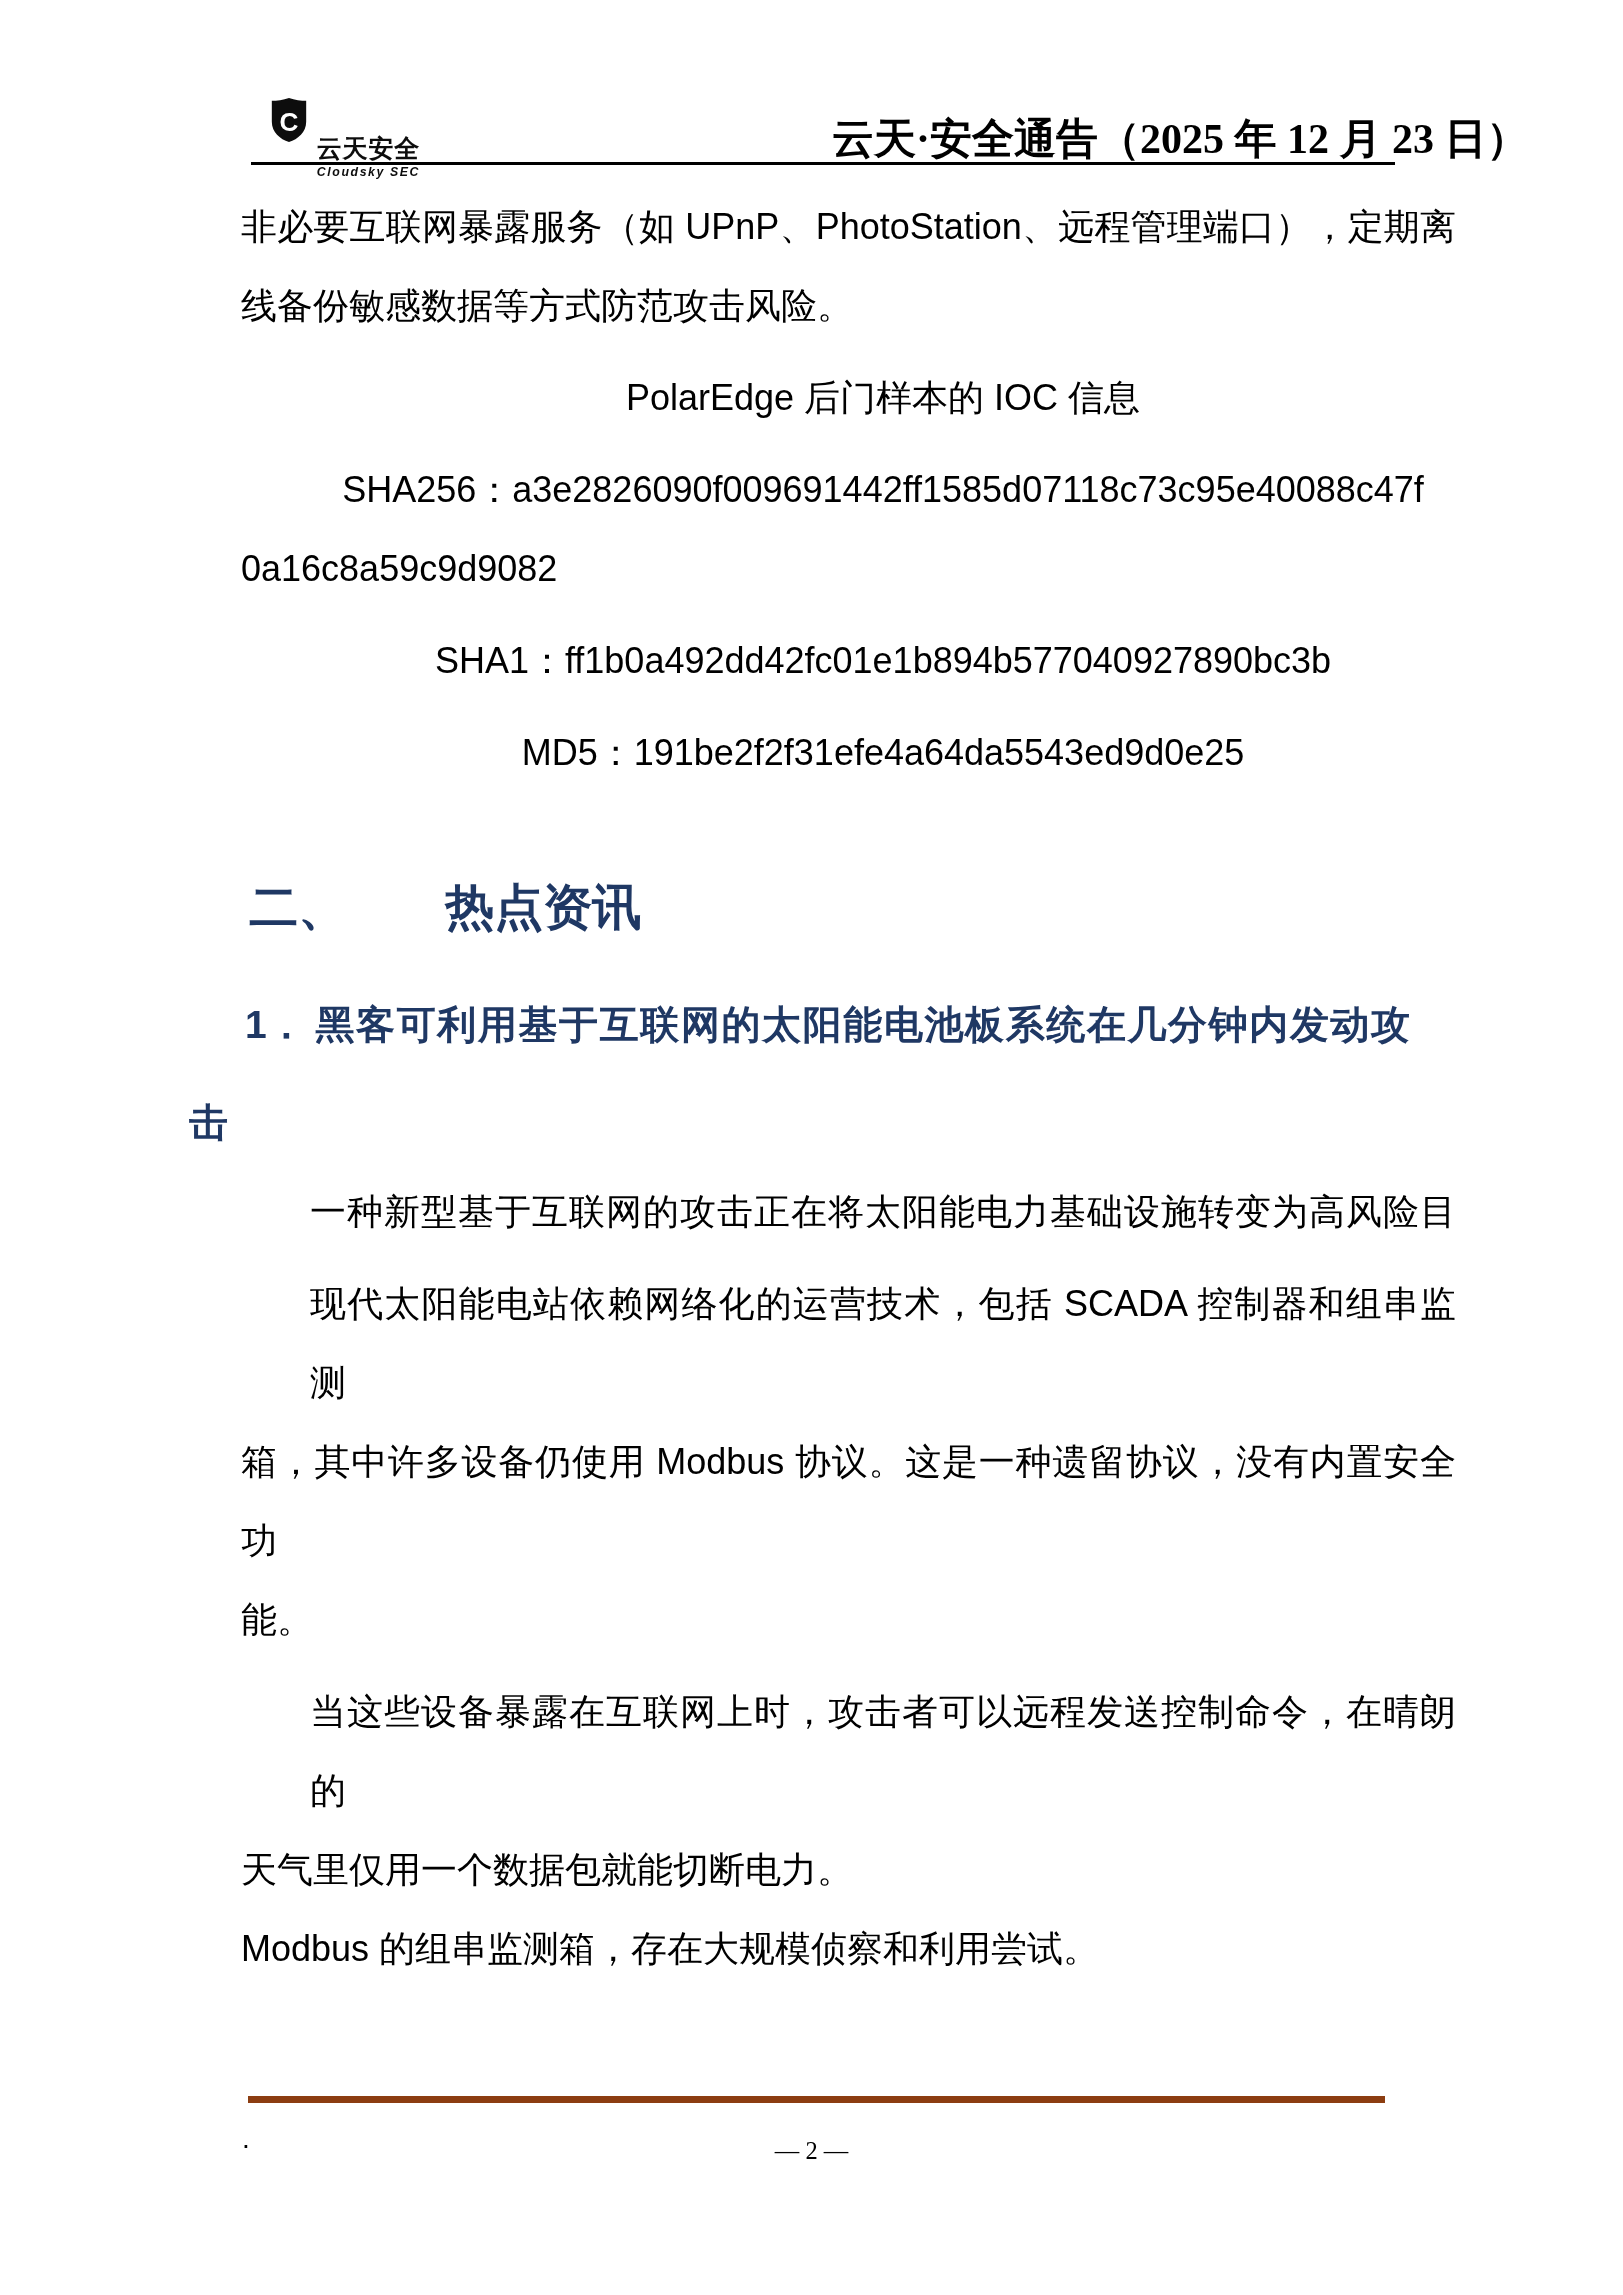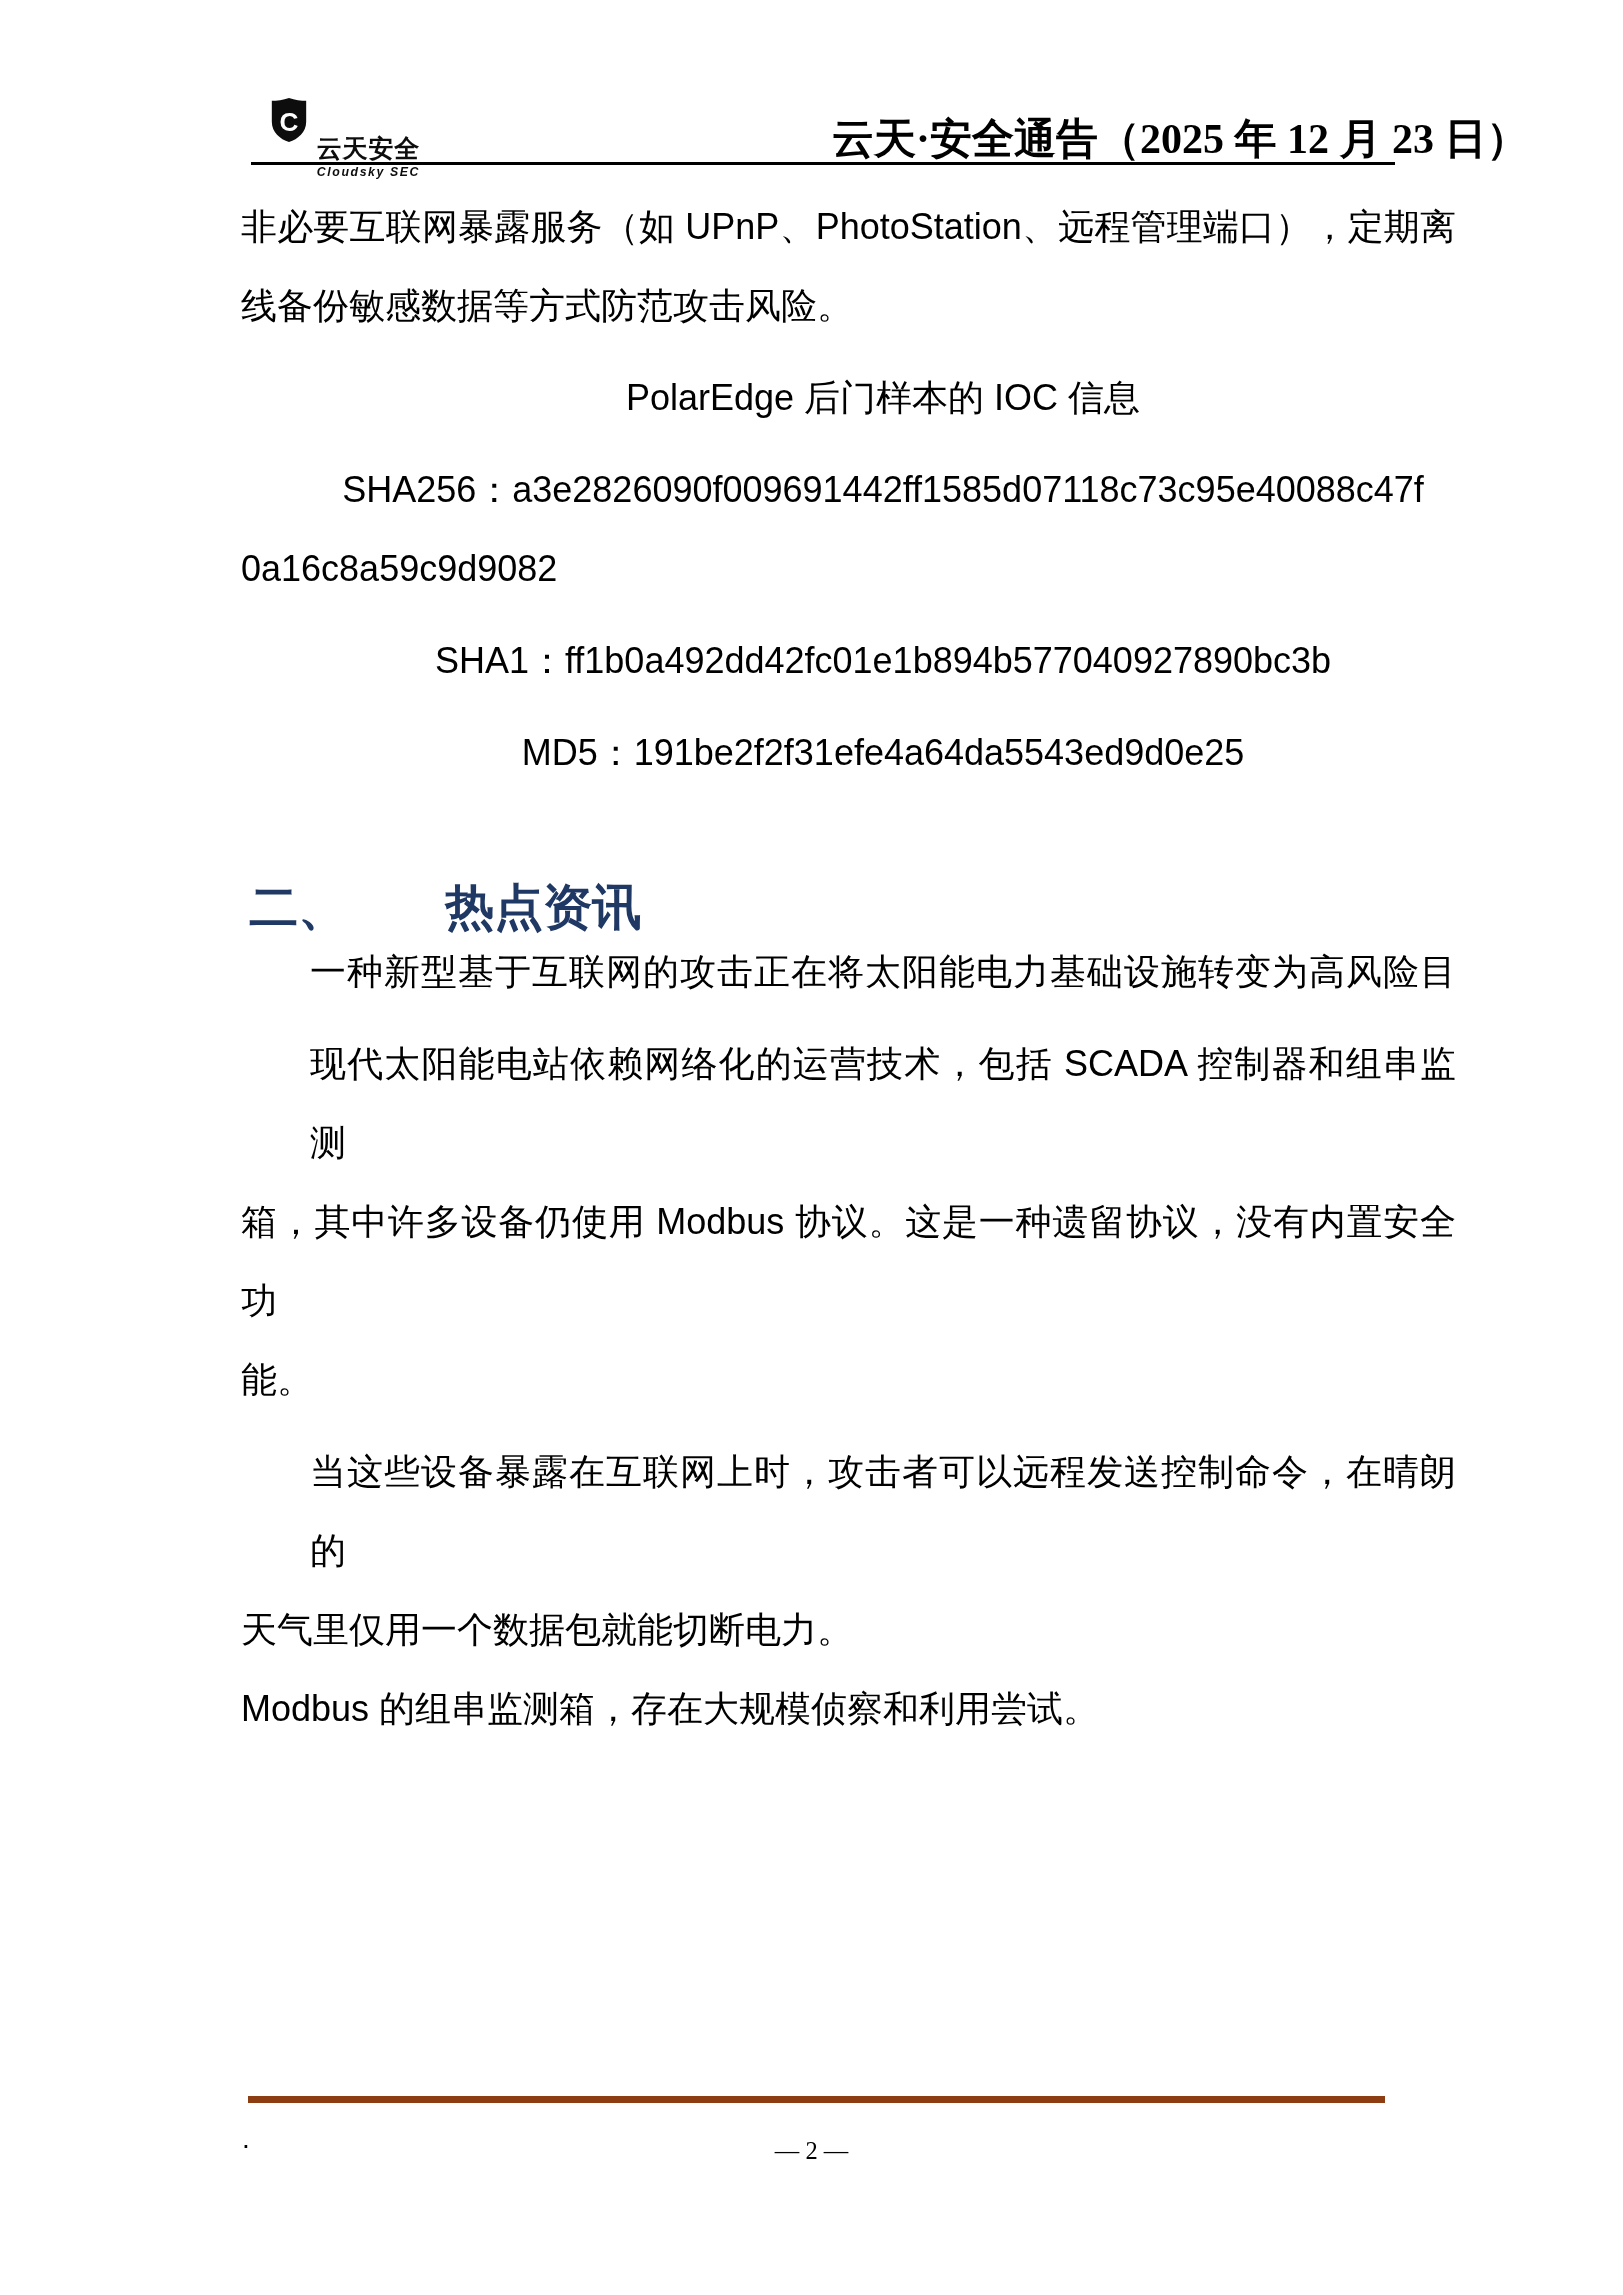--- a/index.html
+++ b/index.html
@@ -86,20 +86,24 @@
 
     <p class="l indent pgap">SHA256：a3e2826090f009691442ff1585d07118c73c95e40088c47f</p>
     <p class="l">0a16c8a59c9d9082</p>
     <p class="l indent pgap">SHA1：ff1b0a492dd42fc01e1b894b577040927890bc3b</p>
     <p class="l indent pgap">MD5：191be2f2f31efe4a64da5543ed9d0e25</p>
 
     <div class="h1">
       <span class="h1-num">二、</span><span>热点资讯</span>
     </div>
 
+    <div class="h2">
+      <span class="hline1"><span class="h2-num">1．</span><span class="h2-title">黑客可利用基于互联网的太阳能电池板系统在几分钟内发动攻</span></span>
+      <span class="hline2 h2-title">击</span>
+    </div>
 
     <p class="l just indent">一种新型基于互联网的攻击正在将太阳能电力基础设施转变为高风险目</p>
 
     <p class="l just indent pgap">现代太阳能电站依赖网络化的运营技术，包括 SCADA 控制器和组串监测</p>
     <p class="l just">箱，其中许多设备仍使用 Modbus 协议。这是一种遗留协议，没有内置安全功</p>
     <p class="l">能。</p>
 
     <p class="l just indent pgap">当这些设备暴露在互联网上时，攻击者可以远程发送控制命令，在晴朗的</p>
     <p class="l">天气里仅用一个数据包就能切断电力。</p>
 

